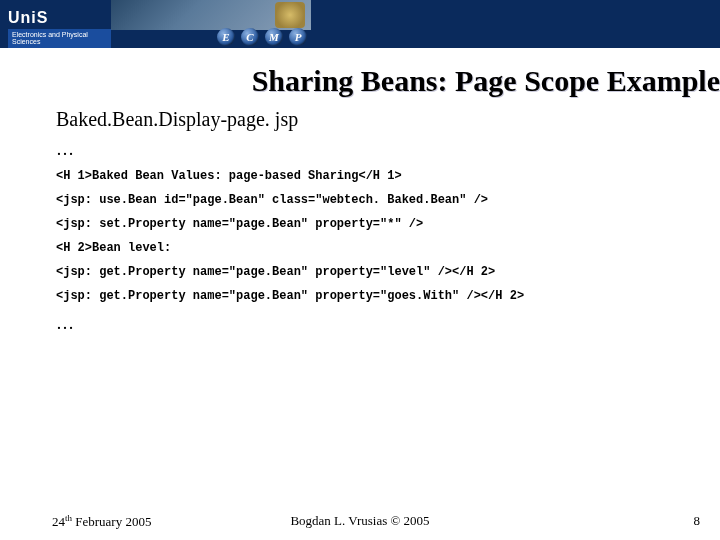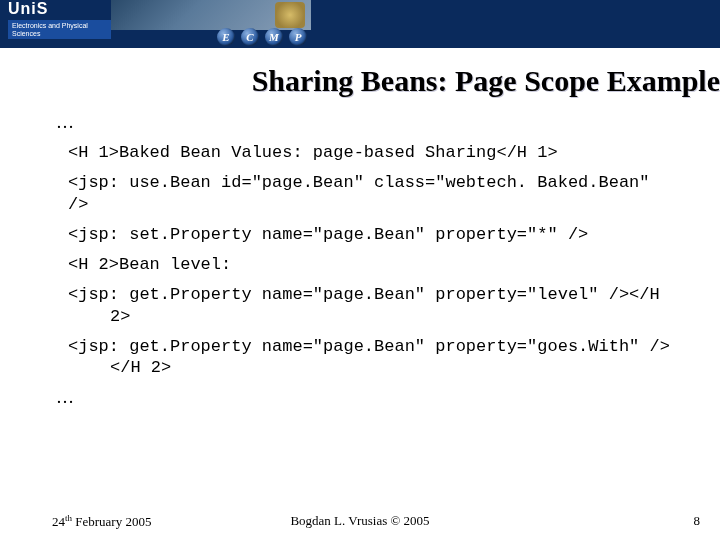--- a/index.html
+++ b/index.html
@@ -17,21 +17,21 @@
     align-items: stretch;
     background: #0a2a5c;
     position: relative;
   }
   .header-left {
     width: 111px;
     background: #0a2a5c;
     position: relative;
     display: flex;
     flex-direction: column;
-    justify-content: flex-start;
+    justify-content: flex-end;
     padding-left: 8px;
   }
   .unis-logo {
     color: #fff;
     font-family: Arial, sans-serif;
     font-weight: bold;
     font-size: 16px;
     letter-spacing: 1px;
   }
   .dept {
@@ -107,24 +107,25 @@
   .content {
     padding: 10px 36px 0 56px;
     font-size: 16px;
   }
   .subtitle {
     font-size: 20px;
     margin-bottom: 8px;
   }
   .code-block p {
     font-family: "Courier New", Courier, monospace;
-    font-size: 17px;
-    margin: 9px 12px;
+    font-size: 12px;
+    margin: 9px 0;
     white-space: pre-wrap;
     line-height: 1.25;
+    font-weight: bold;
   }
   .indent { padding-left: 42px; text-indent: -42px; }
   .ellipsis {
     font-family: "Times New Roman", serif;
     font-size: 18px;
     margin: 4px 0;
   }
   .footer {
     position: absolute;
     bottom: 10px;
@@ -154,20 +155,21 @@
       <div class="circle">C</div>
       <div class="circle">M</div>
       <div class="circle">P</div>
     </div>
   </div>
 </div>
 
 <div class="title">Sharing Beans: Page Scope Example</div>
 
 <div class="content">
+  <div class="subtitle">Baked.Bean.Display-page. jsp</div>
   <div class="ellipsis">…</div>
   <div class="code-block">
     <p>&lt;H 1&gt;Baked Bean Values: page-based Sharing&lt;/H 1&gt;</p>
     <p>&lt;jsp: use.Bean id="page.Bean" class="webtech. Baked.Bean" /&gt;</p>
     <p>&lt;jsp: set.Property name="page.Bean" property="*" /&gt;</p>
     <p>&lt;H 2&gt;Bean level:</p>
     <p class="indent">&lt;jsp: get.Property name="page.Bean" property="level" /&gt;&lt;/H 2&gt;</p>
     <p class="indent">&lt;jsp: get.Property name="page.Bean" property="goes.With" /&gt;&lt;/H 2&gt;</p>
   </div>
   <div class="ellipsis">…</div>

